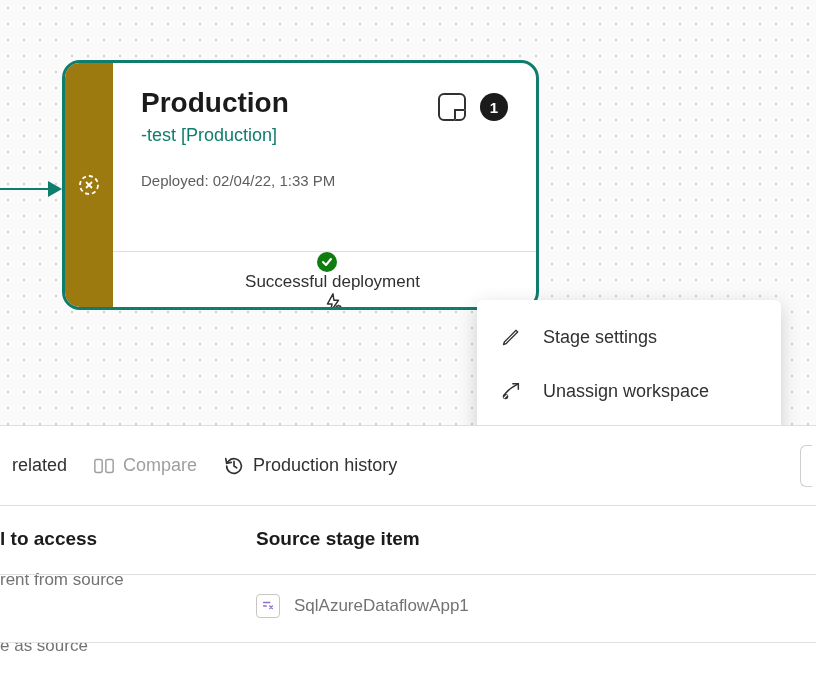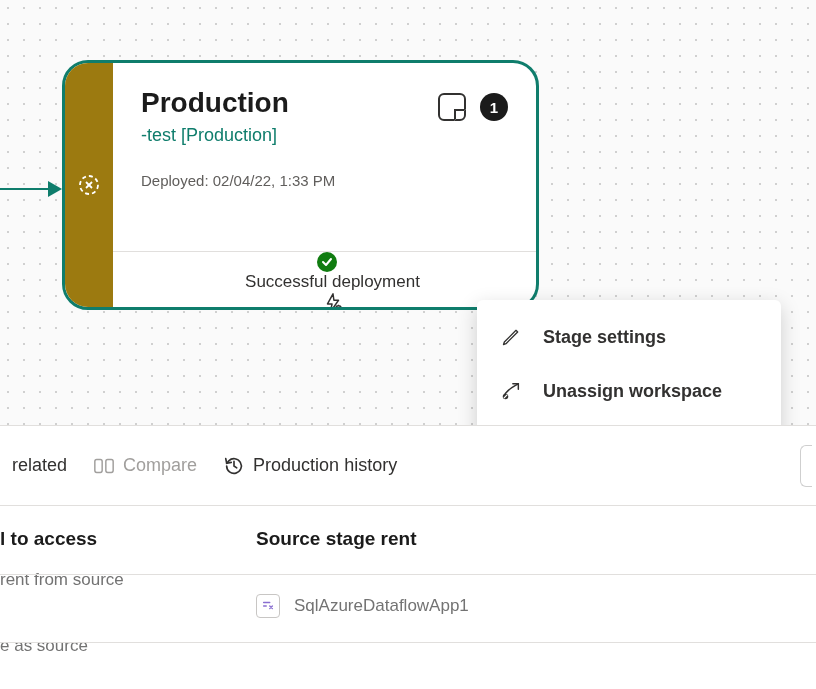--- a/index.html
+++ b/index.html
@@ -42,21 +42,21 @@
     border-bottom: 8px solid transparent;
   }
   
   .stage-card {
     position: absolute;
     left: 62px;
     top: 60px;
     width: 477px;
     height: 250px;
     border: 3px solid #0f7d6c;
-    border-radius: 26px;
+    border-radius: 18px;
     background: #fff;
     display: flex;
     overflow: hidden;
   }
   .stage-left-bar {
     width: 48px;
     background: #9c7a10;
     display: flex;
     align-items: center;
     justify-content: center;
@@ -168,21 +168,20 @@
     padding: 10px 0;
   }
   .menu-item {
     display: flex;
     align-items: center;
     height: 54px;
     padding: 0 22px;
     font-size: 18px;
     color: #323130;
     cursor: pointer;
-    font-weight: bold;
   }
   .menu-item.disabled {
     color: #a19f9d;
     cursor: default;
   }
   .menu-item .mi-icon {
     width: 24px;
     height: 24px;
     margin-right: 20px;
     display: flex;
@@ -430,21 +429,21 @@
       <div class="col-head">l to access</div>
       <div class="cut-row">
         <span>rent from source</span>
       </div>
       <div style="height:26px"></div>
       <div class="cut-row">
         <span>e as source</span>
       </div>
     </div>
     <div class="col-right">
-      <div class="col-head">Source stage rent</div>
+      <div class="col-head">Source stage item</div>
       <div style="height:26px"></div>
       <div class="cut-row">
         <span class="row-icon-box">
           <svg width="14" height="14" viewBox="0 0 16 16" fill="none" stroke="#8a6fd1" stroke-width="1.6" stroke-linecap="round">
               <path d="M3 4h7M3 8h3M10 8l3 3M13 8l-3 3"></path>
             </svg>
         </span>
         <span>SqlAzureDataflowApp1</span>
       </div>
     </div>

